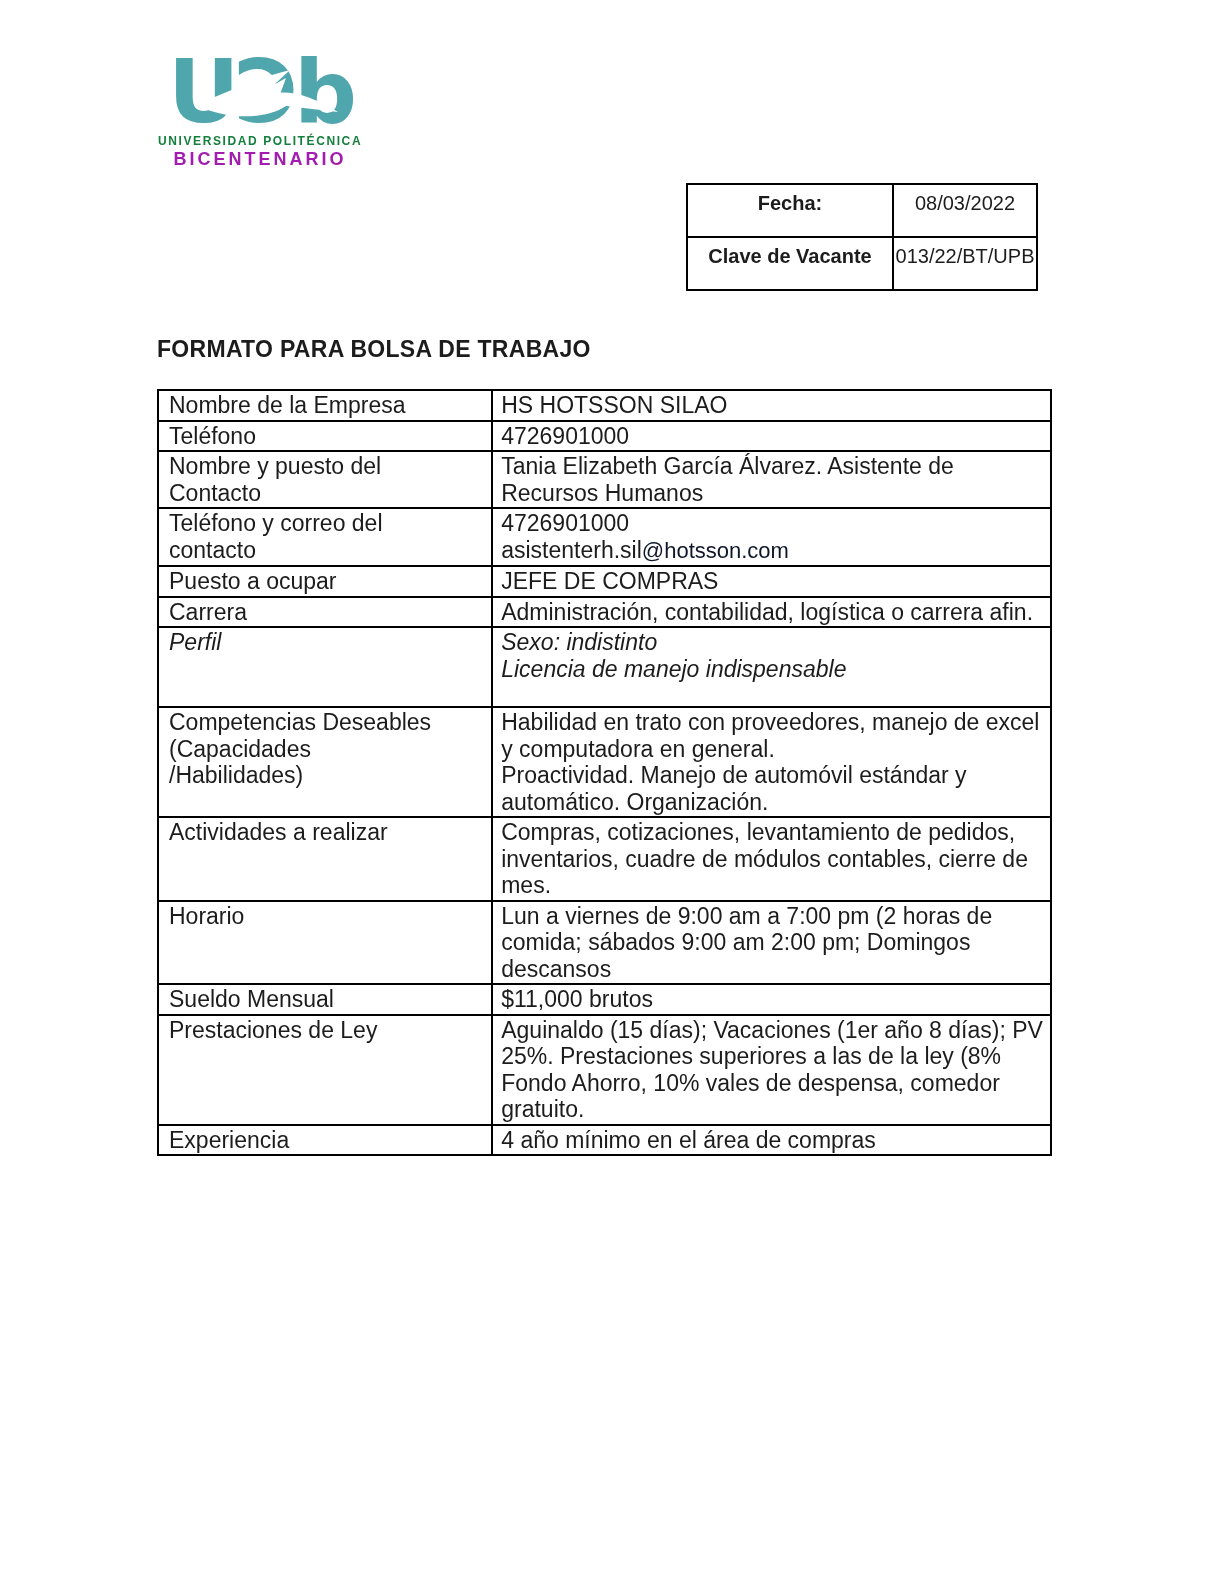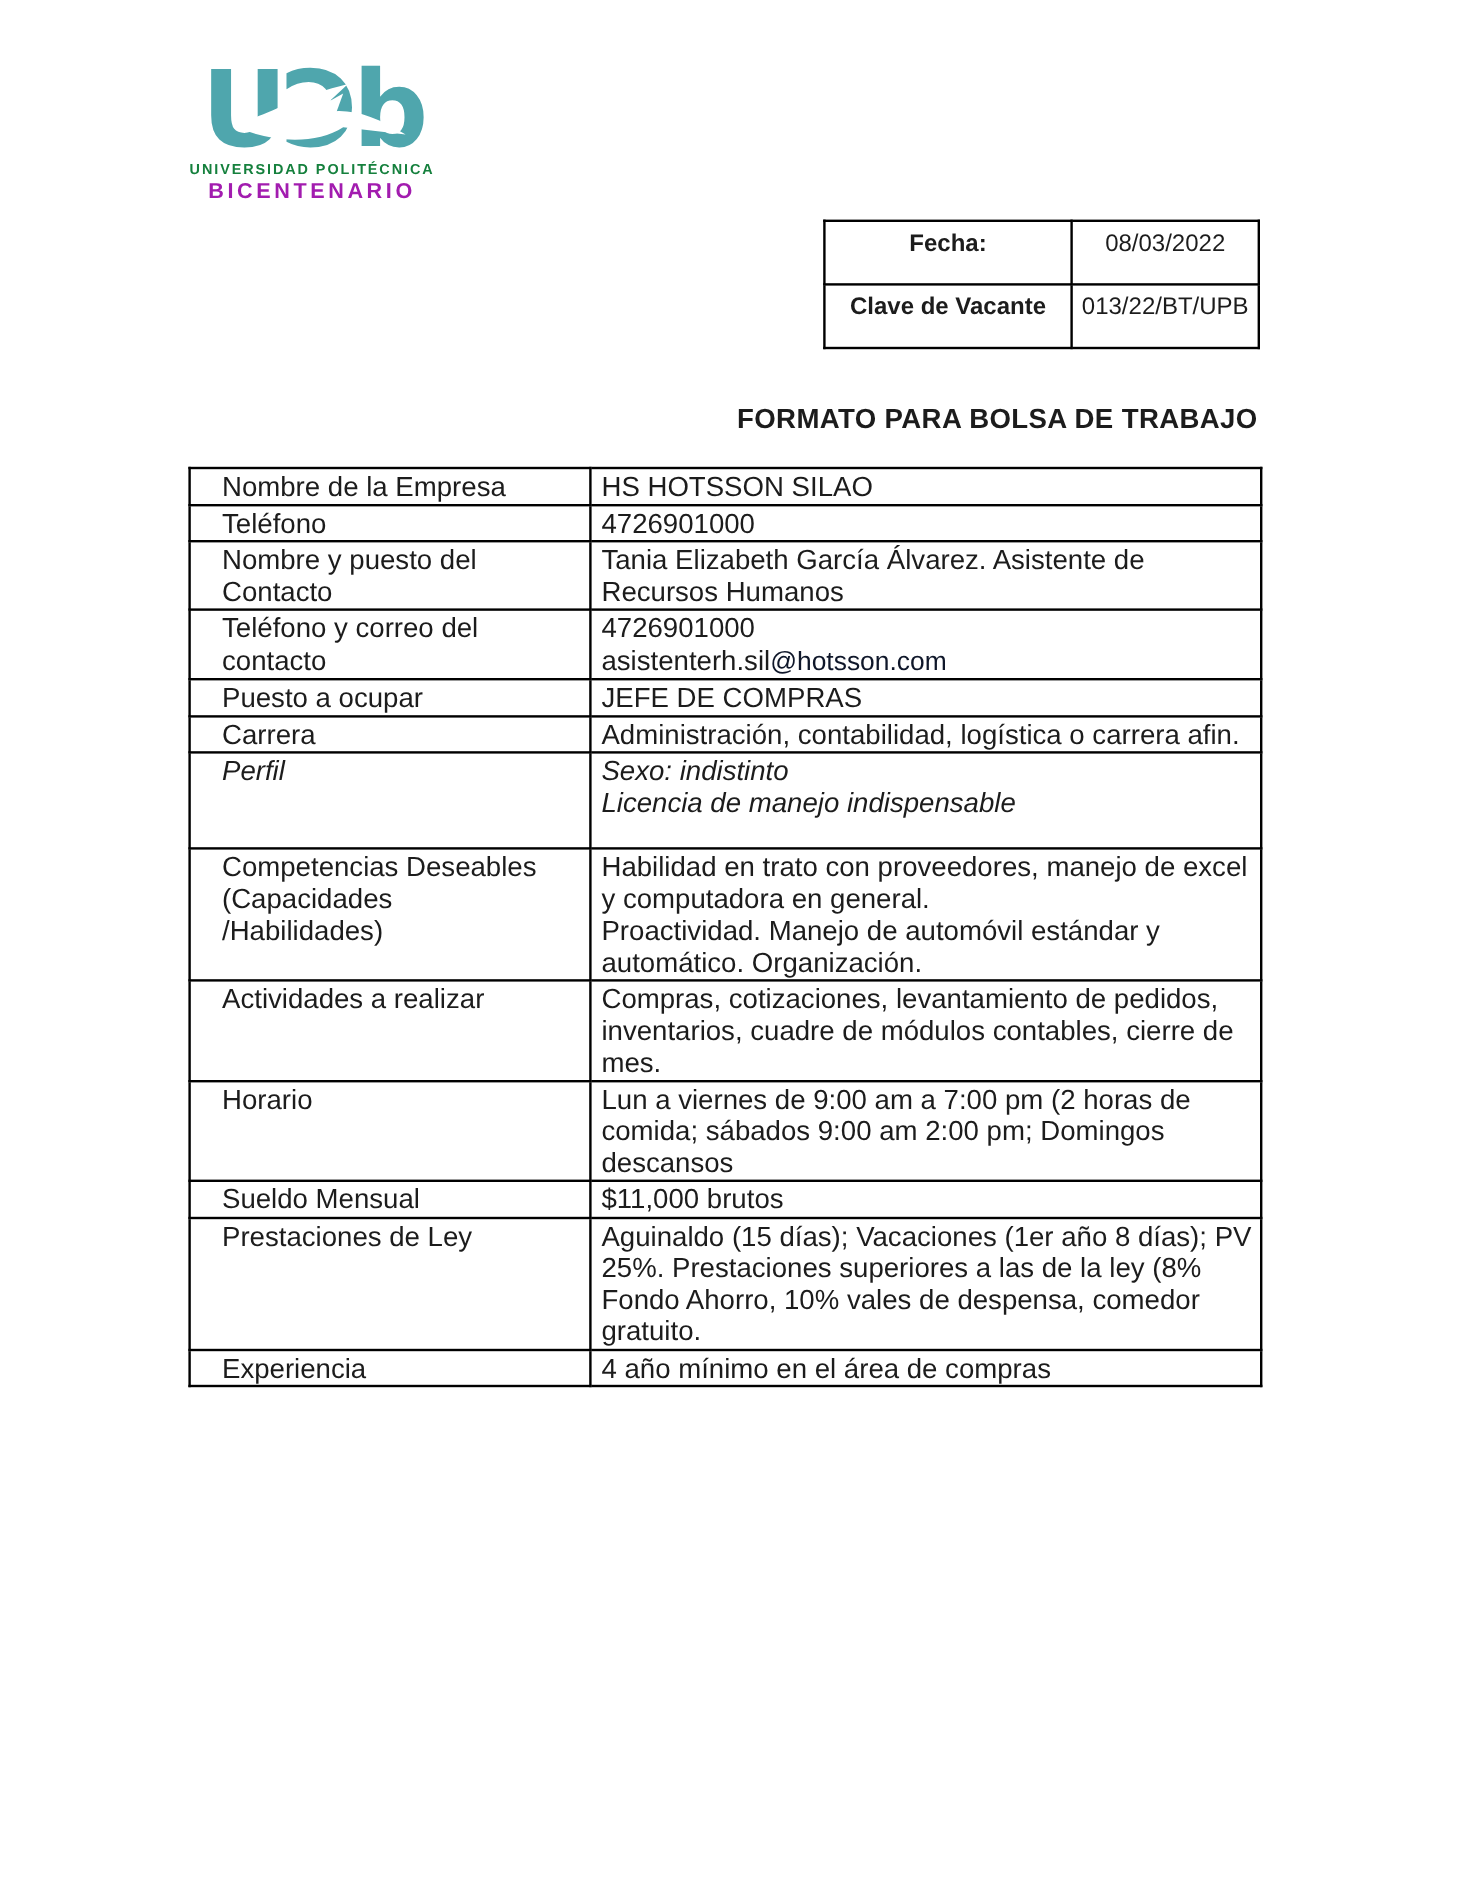--- a/index.html
+++ b/index.html
@@ -56,45 +56,45 @@
   }
   .header-table td {
     border: 2px solid #000;
     vertical-align: top;
     height: 53px;
     padding-top: 7px;
     font-size: 20px;
     text-align: center;
   }
   .header-table td.hlabel { width: 206px; font-weight: bold; }
-  .header-table td.hvalue { width: 156px; }
+  .header-table td.hvalue { width: 144px; }
 
   
   .page-title {
     position: absolute; left: 157px; top: 336px;
     width: 891px;
-    text-align: right;
+    text-align: left;
     font-weight: bold;
     font-size: 23px;
     letter-spacing: 0.3px;
   }
 
   
   .job-table {
     position: absolute; left: 157px; top: 389px;
     border-collapse: collapse;
     table-layout: fixed;
     width: 895px;
   }
   .job-table td {
     border: 2px solid #000;
     vertical-align: top;
     font-size: 23px;
     line-height: 26.5px;
-    padding: 1px 0 1px 26px;
+    padding: 1px 0 1px 10px;
     white-space: pre-line;
     overflow: hidden;
   }
   .job-table td.clabel { width: 311px; }
   .job-table td.cvalue { width: 520px; padding-left: 8px; }
   tr.row-perfil td { height: 80px; font-style: italic; }
   .email-domain { color: #0f172a; font-size: 22px; }
 </style>
 </head>
 <body>

